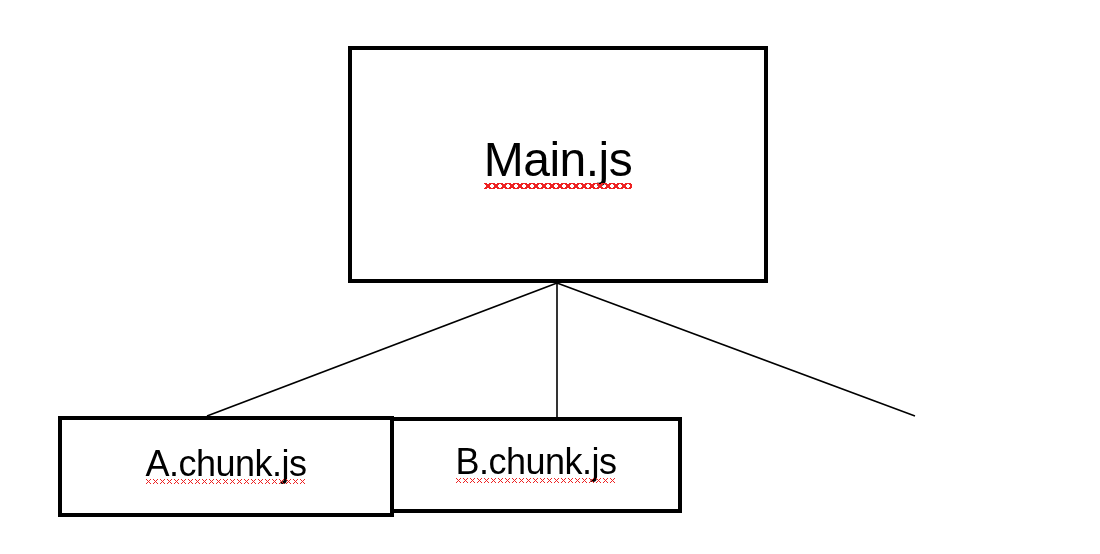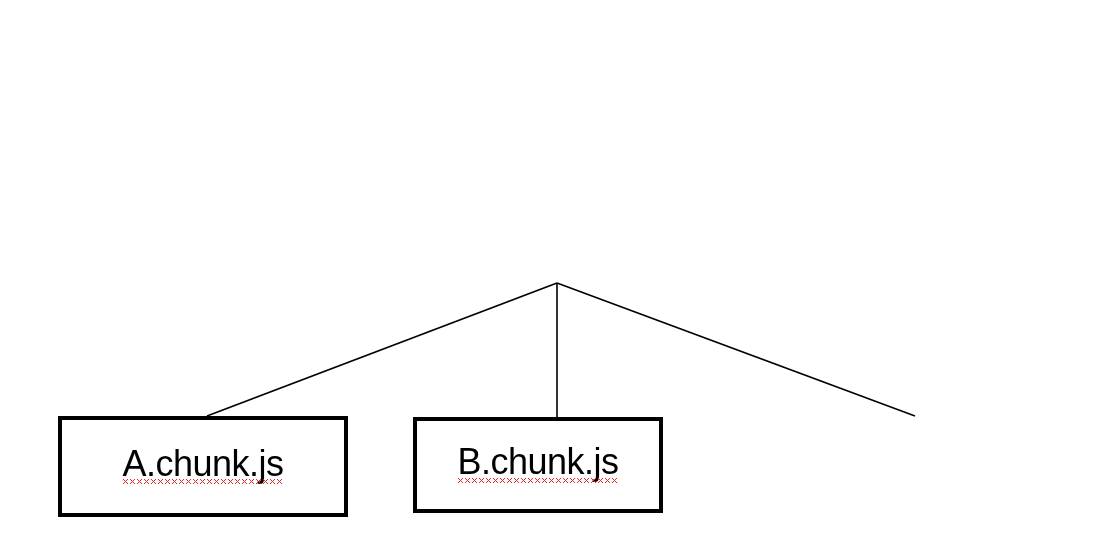--- a/index.html
+++ b/index.html
@@ -37,27 +37,27 @@
   }
   .node-root {
     left: 348px;
     top: 46px;
     width: 420px;
     height: 237px;
   }
   .node-a {
     left: 58px;
     top: 416px;
-    width: 290px;
+    width: 336px;
     height: 101px;
   }
   .node-b {
-    left: 413px;
+    left: 390px;
     top: 417px;
-    width: 250px;
+    width: 292px;
     height: 96px;
   }
   .node-c {
     left: 768px;
     top: 416px;
     width: 275px;
     height: 101px;
   }
   .node-label {
     position: relative;
@@ -103,20 +103,23 @@
 <body>
 
 <div id="canvas">
 
   <svg id="edges" viewBox="0 0 1100 554" width="1100" height="554" xmlns="http://www.w3.org/2000/svg">
     <line x1="557" y1="283" x2="207" y2="416" stroke="#000000" stroke-width="1.6"></line>
     <line x1="557" y1="283" x2="557" y2="417" stroke="#000000" stroke-width="1.6"></line>
     <line x1="557" y1="283" x2="915" y2="416" stroke="#000000" stroke-width="1.6"></line>
   </svg>
 
+  <div class="node node-root">
+    <span class="node-label">Main.js</span>
+  </div>
 
   <div class="node node-a">
     <span class="node-label">A.chunk.js</span>
   </div>
 
   <div class="node node-b">
     <span class="node-label">B.chunk.js</span>
   </div>
 
 

